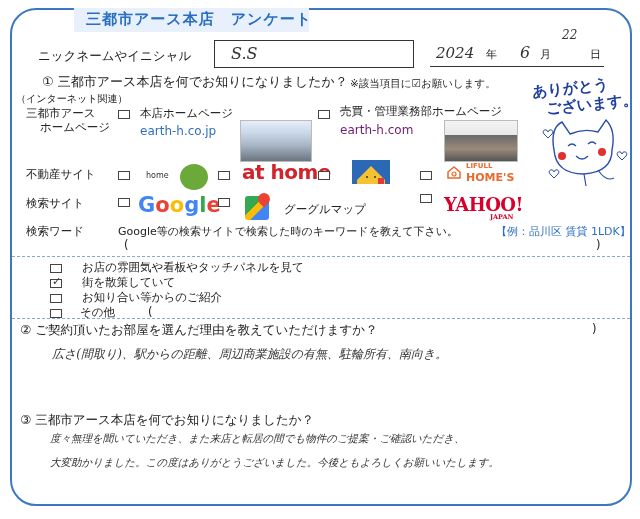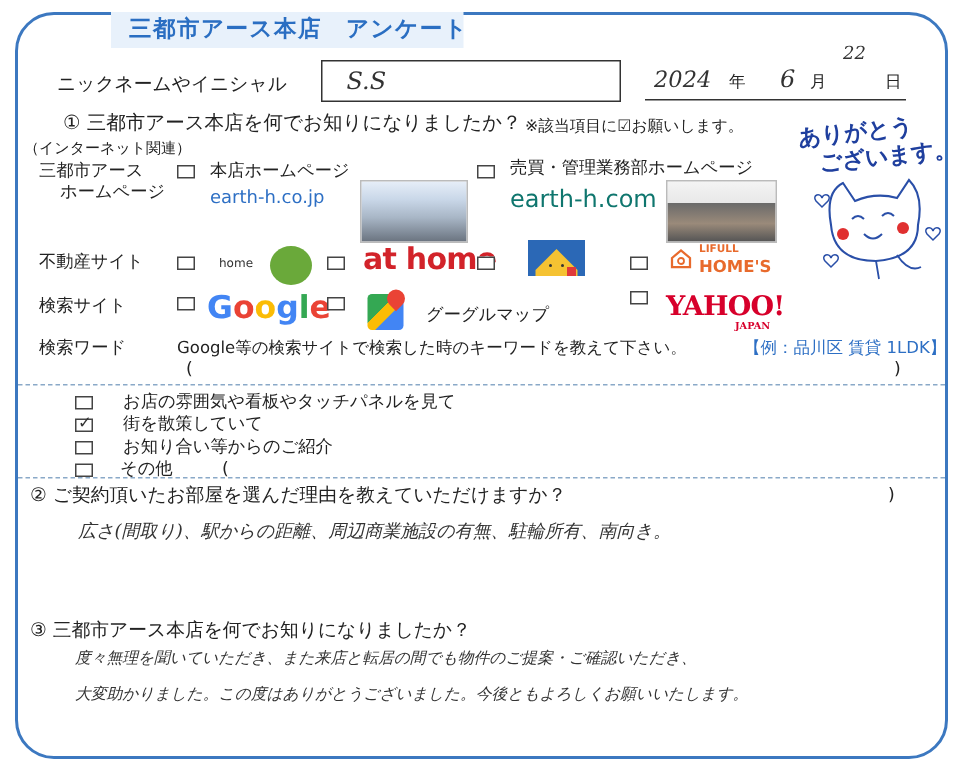--- a/index.html
+++ b/index.html
@@ -9,21 +9,21 @@
   .title { position: absolute; left: 86px; top: 10px; font-size: 15px; font-weight: bold; color: #2a6ec2; letter-spacing: 1px; }
   .abs { position: absolute; white-space: nowrap; }
   .lbl { font-size: 11.5px; color: #222; }
   .small { font-size: 10px; }
   .nickbox { position: absolute; left: 214px; top: 40px; width: 200px; height: 28px; border: 1px solid #333; }
   .hand { font-family: "DejaVu Serif", serif; font-style: italic; color: #333; }
   .date-line { position: absolute; left: 430px; top: 66px; width: 174px; border-bottom: 1px solid #333; }
   .cb { position: absolute; width: 12px; height: 9px; border: 1px solid #444; background: #fff; }
   .cb.checked::after { content: "✓"; position: absolute; left: 1px; top: -5px; font-size: 11px; color: #333; }
   .blue-link { color: #2d6fc4; font-size: 12px; }
-  .green-link { color: #0f766e; font-size: 16px; }
+  .green-link { color: #701a75; font-size: 12px; }
   .thumb { position: absolute; border: 1px solid #bbb; background: linear-gradient(180deg,#e6eef8 0%,#c9d7e8 30%,#a8b6c6 60%,#6b7480 100%); }
   .thumb2 { background: linear-gradient(180deg,#f4f4f4 0%,#e8e8e8 35%,#6a6a6a 36%,#9a8a7a 70%,#555 100%); }
   .dash { position: absolute; left: 12px; width: 618px; border-top: 1px dashed #8aa9c8; }
   .logo-suumo { font-size: 8px; color: #333; }
   .suumo-blob { position: absolute; width: 28px; height: 26px; border-radius: 50%; background: #6aa93a; }
   .athome { font-size: 20px; font-weight: bold; color: #d2232a; letter-spacing: -0.5px; }
   .ieshiru { position: absolute; background: #2b68b6; }
   .lifull { color: #e86a2c; font-weight: bold; }
   .google span { font-size: 21px; font-weight: bold; }
   .yahoo { color: #d7002b; font-family: "DejaVu Serif", serif; font-weight: bold; font-size: 18px; letter-spacing: -0.5px; }

